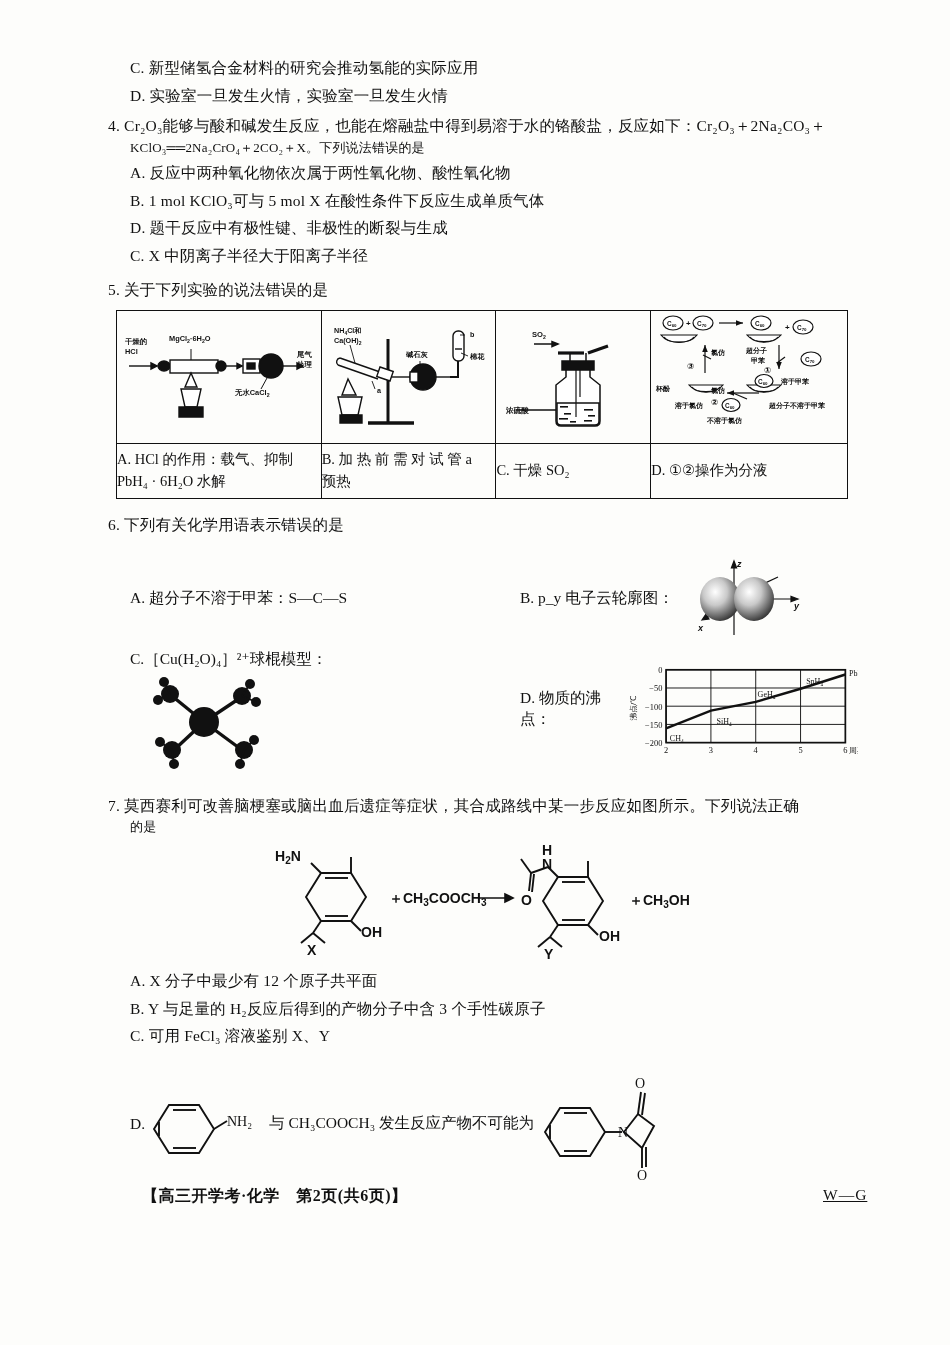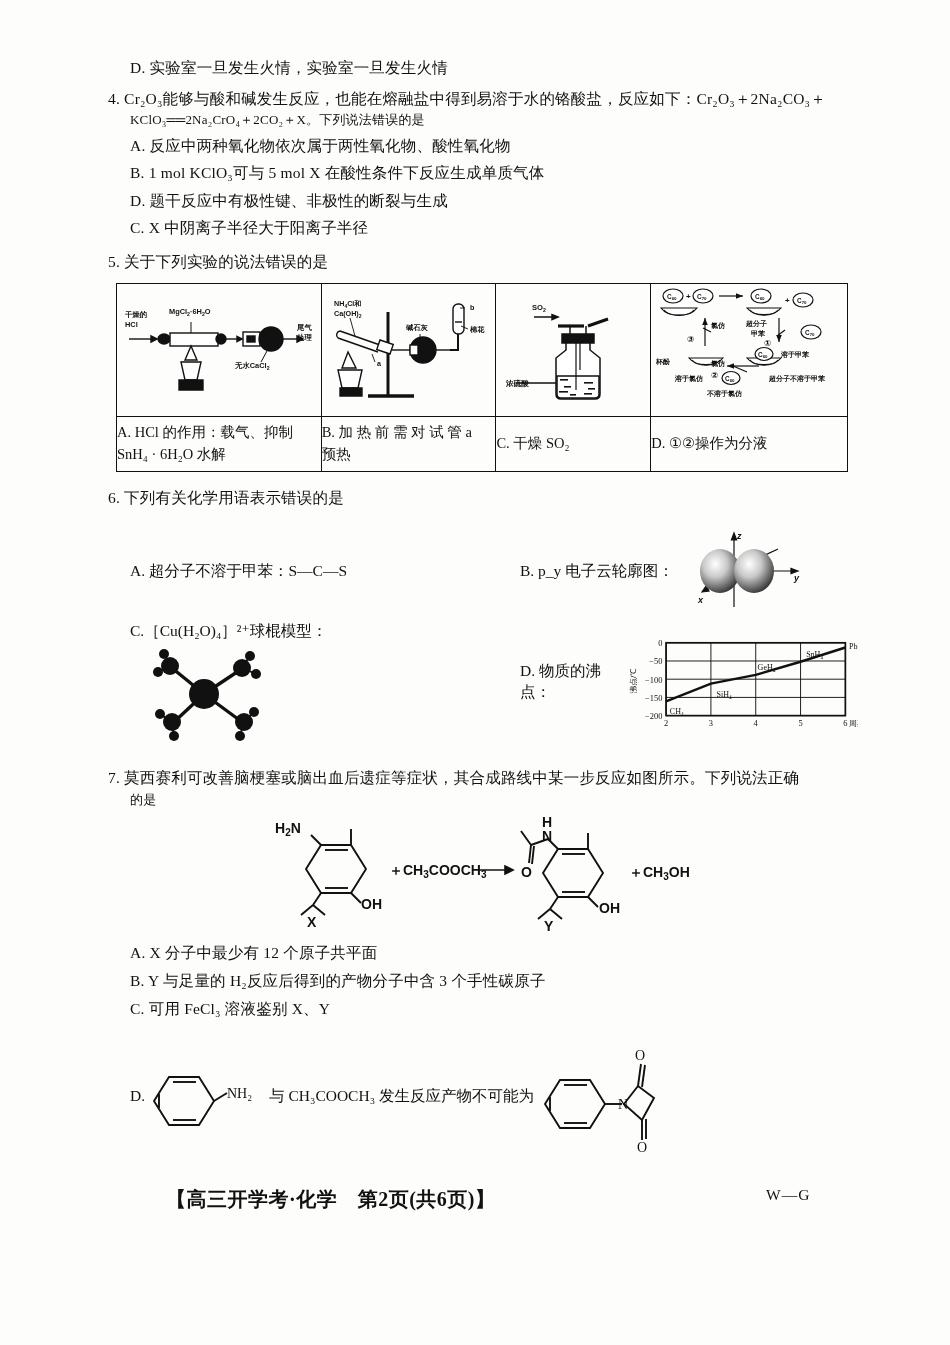--- a/index.html
+++ b/index.html
@@ -40,29 +40,30 @@
   .q6row{display:flex;align-items:center;margin-top:20px;}
   .q6row .left{width:390px;padding-left:22px;font-size:15.5px;}
   .q6row .right{flex:1;display:flex;align-items:center;font-size:15.5px;}
 
   
   .scheme{margin:6px 0 2px 0;display:flex;justify-content:center;}
   .dopt{display:flex;align-items:center;padding-left:22px;font-size:15.5px;margin-top:18px;}
 
   
   .footer{position:absolute;left:0;right:0;top:1186px;}
-  .foot-center{position:absolute;left:142px;top:0;font-size:20px;font-weight:bold;letter-spacing:.5px;margin-left:24px;}
-  .foot-right{position:absolute;left:766px;top:0;font-size:15.5px;font-family:"Liberation Serif",serif;letter-spacing:1px;}
+  .foot-center{position:absolute;left:142px;top:0;font-size:16px;font-weight:bold;letter-spacing:.5px;}
+  .foot-right{position:absolute;left:823px;top:0;font-size:15.5px;font-family:"Liberation Serif",serif;letter-spacing:1px;text-decoration:underline;}
 </style>
 </head>
 <body>
 
 <div class="page">
  <div class="content">
 
+  <div class="line opt">C. 新型储氢合金材料的研究会推动氢能的实际应用</div>
   <div class="line opt">D. 实验室一旦发生火情，实验室一旦发生火情</div>
 
   <div class="line qnum">4. Cr₂O₃能够与酸和碱发生反应，也能在熔融盐中得到易溶于水的铬酸盐，反应如下：Cr₂O₃＋2Na₂CO₃＋</div>
   <div class="line indent">KClO₃══2Na₂CrO₄＋2CO₂＋X。下列说法错误的是</div>
   <div class="line opt">A. 反应中两种氧化物依次属于两性氧化物、酸性氧化物</div>
   <div class="line opt">B. 1 mol KClO₃可与 5 mol X 在酸性条件下反应生成单质气体</div>
   <div class="line opt">D. 题干反应中有极性键、非极性的断裂与生成</div>
   <div class="line opt">C. X 中阴离子半径大于阳离子半径</div>
 
   <div class="line qnum" style="margin-top:10px;">5. 关于下列实验的说法错误的是</div>
@@ -240,21 +241,21 @@
             <text x="24" y="97" font-size="7">溶于氯仿</text>
             <text x="118" y="97" font-size="7">超分子不溶于甲苯</text>
             <text x="56" y="112" font-size="7">不溶于氯仿</text>
           </g>
         </svg>
       </td>
     </tr>
     <tr>
       <td class="exp-cap">
         <div>A. HCl 的作用：载气、抑制</div>
-        <div>SnH₄ · 6H₂O 水解</div>
+        <div>PbH₄ · 6H₂O 水解</div>
       </td>
       <td class="exp-cap">
         <div>B. 加 热 前 需 对 试 管 a</div>
         <div>预热</div>
       </td>
       <td class="exp-cap">
         <div>C. 干燥 SO₂</div>
       </td>
       <td class="exp-cap">
         <div>D. ①②操作为分液</div>

